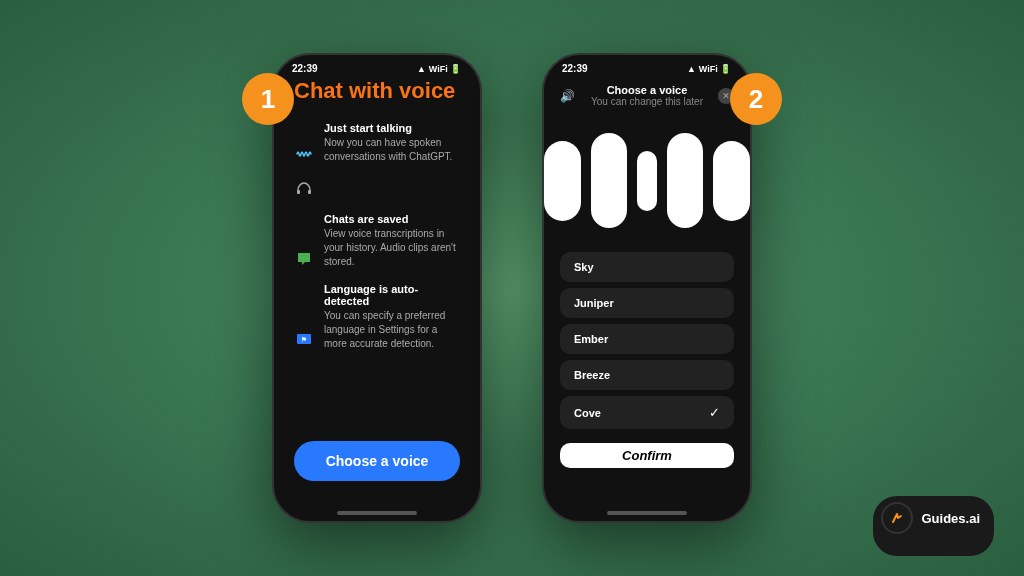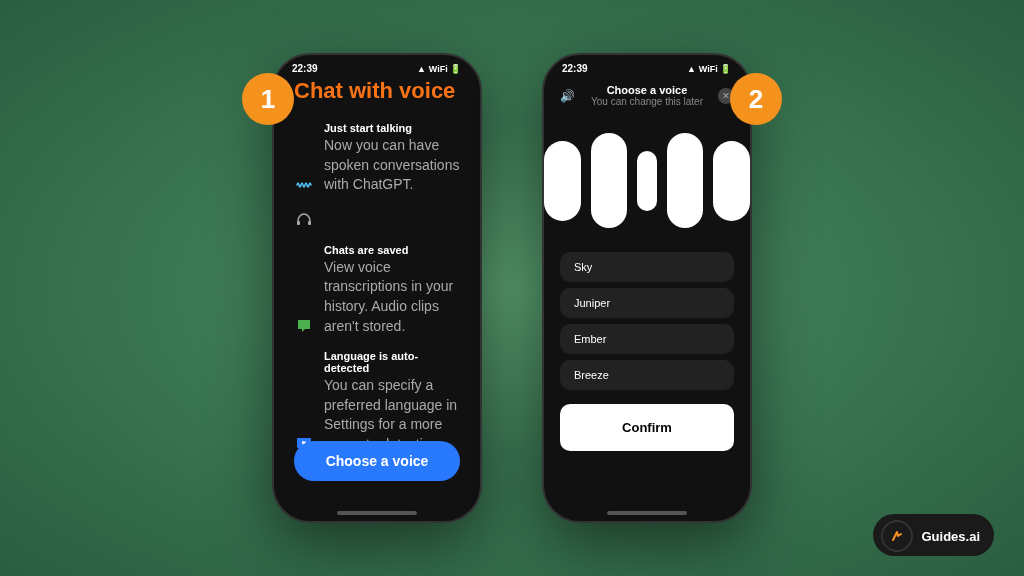--- a/index.html
+++ b/index.html
@@ -116,21 +116,21 @@
 
     .feature-title {
       color: white;
       font-size: 11px;
       font-weight: 600;
       margin-bottom: 2px;
     }
 
     .feature-desc {
       color: #aaa;
-      font-size: 14px;
+      font-size: 10px;
       line-height: 1.4;
     }
 
     .choose-voice-btn {
       position: absolute;
       bottom: 40px;
       left: 20px;
       right: 20px;
       background: #2979ff;
       color: white;
@@ -215,40 +215,41 @@
       margin-bottom: 6px;
       display: flex;
       align-items: center;
       justify-content: space-between;
       cursor: pointer;
     }
 
     .voice-item-name {
       color: white;
       font-size: 11px;
-      font-weight: 400;
+      font-weight: 700;
     }
 
     .voice-check {
       color: white;
       font-size: 13px;
     }
 
     .confirm-btn {
       margin: 8px 16px 0;
       background: white;
       color: black;
       border: none;
       border-radius: 10px;
-      padding: 16px;
+      padding: 5px;
       font-size: 13px;
       font-weight: 600;
       text-align: center;
       cursor: pointer;
       width: calc(100% - 32px);
+      font-style: italic;
     }
 
     
     .home-indicator {
       position: absolute;
       bottom: 6px;
       left: 50%;
       transform: translateX(-50%);
       width: 80px;
       height: 4px;
@@ -259,21 +260,21 @@
     
     .guides-badge {
       position: absolute;
       bottom: 20px;
       right: 30px;
       background: #1a1a1a;
       border-radius: 24px;
       display: flex;
       align-items: center;
       gap: 8px;
-      padding: 6px 14px 4px 8px;
+      padding: 6px 14px 22px 8px;
     }
 
     .guides-icon {
       width: 32px;
       height: 32px;
       background: #1a1a1a;
       border-radius: 50%;
       display: flex;
       align-items: center;
       justify-content: center;
@@ -404,20 +405,24 @@
         <span class="voice-item-name">Sky</span>
       </div>
       <div class="voice-item">
         <span class="voice-item-name">Juniper</span>
       </div>
       <div class="voice-item">
         <span class="voice-item-name">Ember</span>
       </div>
       <div class="voice-item">
         <span class="voice-item-name">Breeze</span>
+      </div>
+      <div class="voice-item">
+        <span class="voice-item-name">Cove</span>
+        <span class="voice-check">✓</span>
       </div>
     </div>
 
     <button class="confirm-btn">Confirm</button>
 
     <div class="home-indicator"></div>
   </div>
 
   <div class="step-badge badge-2">
     <span>2</span>

